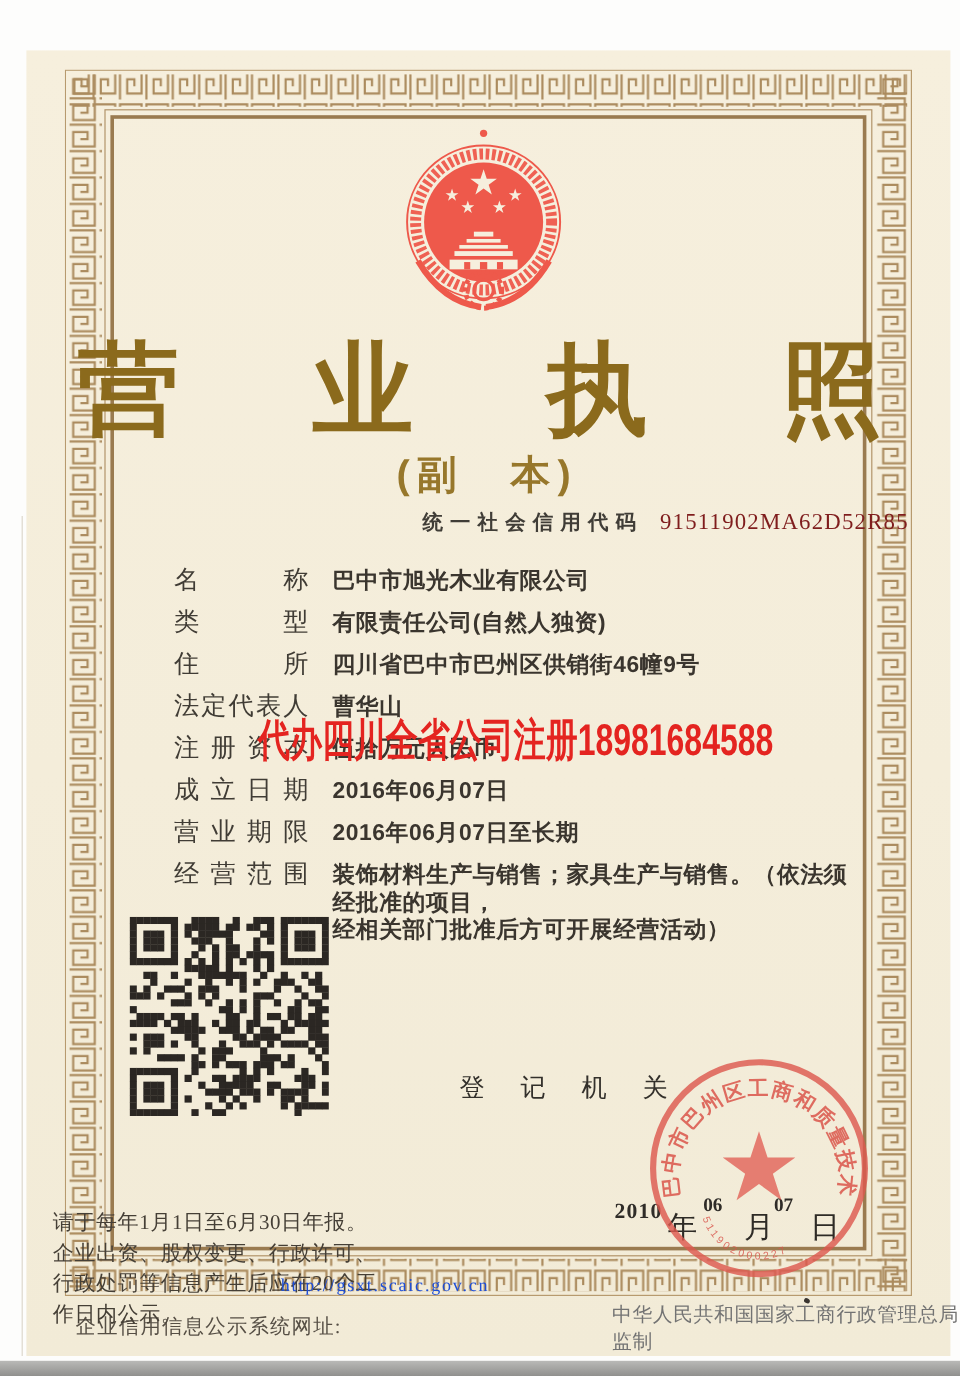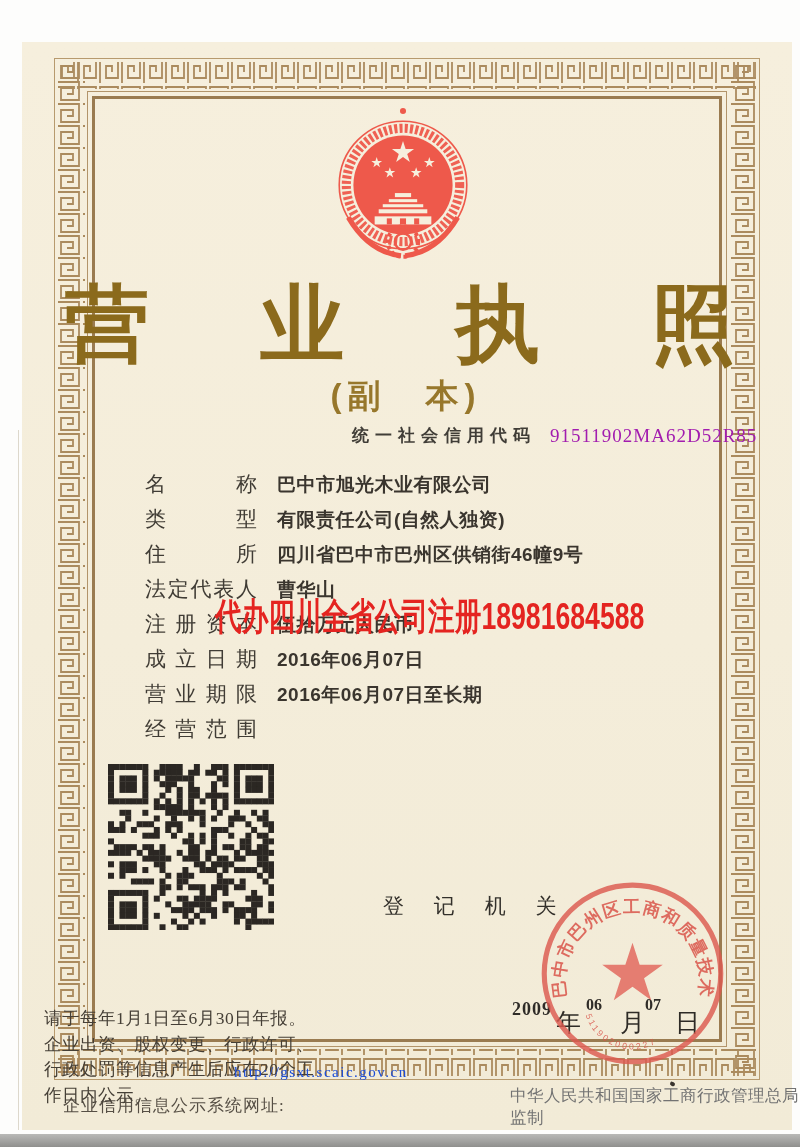--- a/index.html
+++ b/index.html
@@ -14,21 +14,21 @@
   .content{position:absolute;left:0;top:0;width:800px;height:1147px;z-index:3;}
 
   .emblem{position:absolute;left:334px;top:104px;width:138px;height:166px;}
   .title{position:absolute;left:0;top:268px;width:800px;text-align:center;
          font-size:84px;font-weight:800;color:#8b6a1c;letter-spacing:44px;text-indent:44px;
          font-family:"Liberation Sans",sans-serif;}
   .subtitle{position:absolute;left:0;top:374px;width:812px;text-align:center;
          font-size:33px;font-weight:700;color:#97772b;letter-spacing:6px;}
   .credit-line{position:absolute;left:352px;top:424px;display:flex;align-items:center;gap:14px;}
   .credit-label{font-size:17px;font-weight:700;color:#403d37;letter-spacing:6px;white-space:nowrap;}
-  .credit-code{font-size:19px;font-family:"Liberation Serif",serif;color:#a21caf;letter-spacing:1px;}
+  .credit-code{font-size:19px;font-family:"Liberation Serif",serif;color:#7f1d1d;letter-spacing:1px;}
 
   .fields{position:absolute;left:145px;top:473px;width:580px;}
   .field-row{display:flex;margin-bottom:12px;align-items:flex-start;}
   .field-label{width:112px;display:flex;justify-content:space-between;flex:none;
                font-size:21px;color:#403c35;font-weight:500;line-height:21px;}
   .field-value{margin-left:20px;font-size:19px;font-weight:600;color:#3a352e;
                line-height:23px;white-space:pre-line;letter-spacing:0.5px;}
 
   .watermark{position:absolute;left:215px;top:592px;z-index:6;font-size:37px;font-weight:600;
              white-space:nowrap;transform:scaleX(0.72);transform-origin:0 50%;letter-spacing:0;}
@@ -187,20 +187,22 @@
         </div>
         <div class="field-value">2016年06月07日至长期</div>
       </div>
       <div class="field-row">
         <div class="field-label">
           <span>经</span>
           <span>营</span>
           <span>范</span>
           <span>围</span>
         </div>
+        <div class="field-value">装饰材料生产与销售；家具生产与销售。（依法须经批准的项目，
+经相关部门批准后方可开展经营活动）</div>
       </div>
     </div>
 
   <svg class="qr" id="qr" viewBox="0 0 29 29">
       <rect x="0" y="0" width="1.05" height="1.05" fill="#2b2723"></rect>
       <rect x="1" y="0" width="1.05" height="1.05" fill="#2b2723"></rect>
       <rect x="2" y="0" width="1.05" height="1.05" fill="#2b2723"></rect>
       <rect x="3" y="0" width="1.05" height="1.05" fill="#2b2723"></rect>
       <rect x="4" y="0" width="1.05" height="1.05" fill="#2b2723"></rect>
       <rect x="5" y="0" width="1.05" height="1.05" fill="#2b2723"></rect>
@@ -598,21 +600,21 @@
       <rect x="5" y="28" width="1.05" height="1.05" fill="#2b2723"></rect>
       <rect x="6" y="28" width="1.05" height="1.05" fill="#2b2723"></rect>
       <rect x="9" y="28" width="1.05" height="1.05" fill="#2b2723"></rect>
       <rect x="12" y="28" width="1.05" height="1.05" fill="#2b2723"></rect>
       <rect x="13" y="28" width="1.05" height="1.05" fill="#2b2723"></rect>
       <rect x="24" y="28" width="1.05" height="1.05" fill="#2b2723"></rect>
     </svg>
 
   <div class="reg-label">登 记 机 关</div>
 
-  <span class="date-num y-num">2009</span>
+  <span class="date-num y-num">2010</span>
   <span class="date-unit y-unit">年</span>
   <span class="date-num m-num">06</span>
   <span class="date-unit m-unit">月</span>
   <span class="date-num d-num">07</span>
   <span class="date-unit d-unit">日</span>
 
   <svg class="seal" viewBox="0 0 190 190">
     <defs>
       <path id="sealArcTop" d="M31,116 A66,66 0 1 1 159,116" fill="none"></path>
       <path id="sealArcBot" d="M48.2,129.8 A48,48 0 0 0 141.8,129.8" fill="none"></path>

